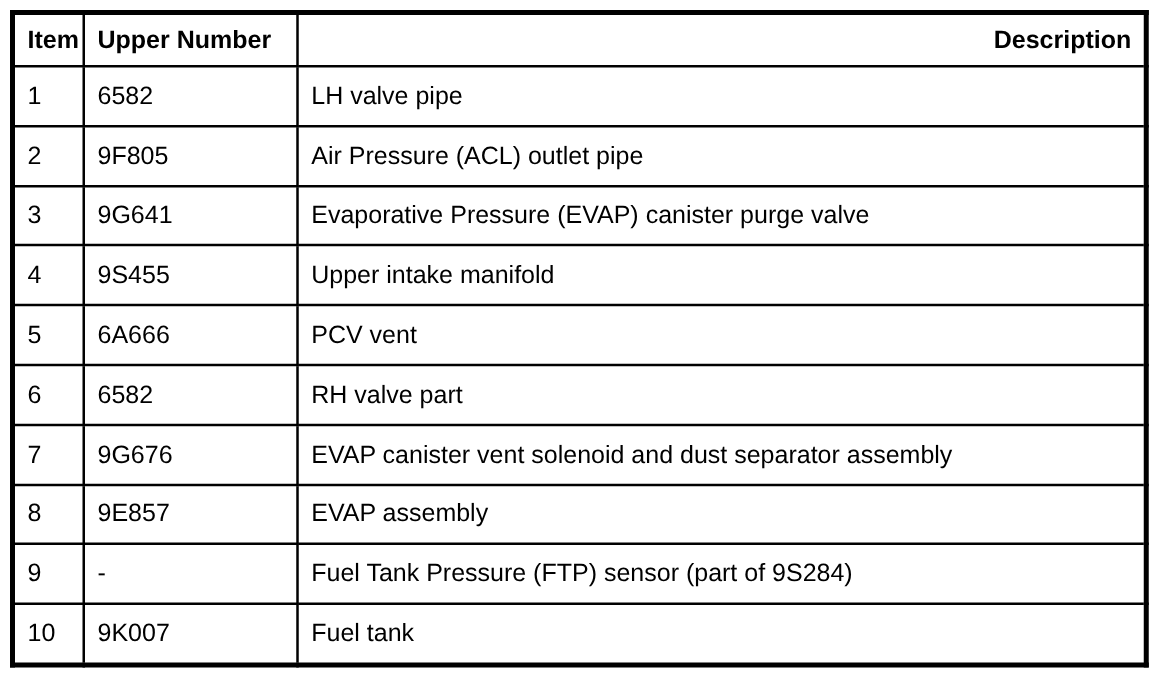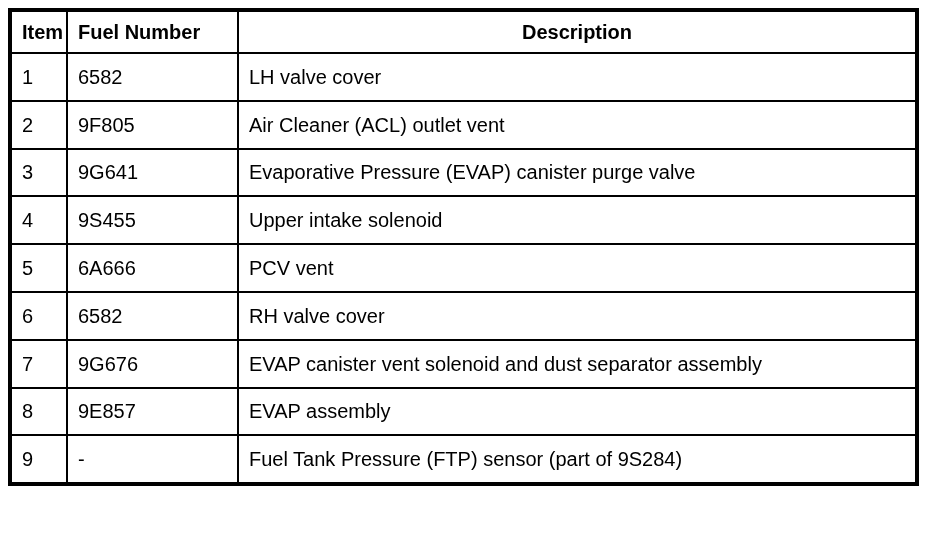--- a/index.html
+++ b/index.html
@@ -37,21 +37,21 @@
     vertical-align: middle;
     overflow: hidden;
     white-space: nowrap;
   }
   table.parts-table thead th {
     height: 40px;
     font-weight: bold;
     text-align: left;
   }
   table.parts-table thead th.col-desc {
-    text-align: center;
+    text-align: right;
   }
   table.parts-table tbody td {
     height: 45.8px;
     font-weight: normal;
     text-align: left;
   }
   col.c-item { width: 57px; }
   col.c-part { width: 171px; }
 </style>
 </head>
@@ -60,74 +60,79 @@
 <div class="page">
   <table class="parts-table">
     <colgroup>
       <col class="c-item">
       <col class="c-part">
       <col class="c-desc">
     </colgroup>
     <thead>
       <tr>
         <th class="col-item">Item</th>
-        <th class="col-part">Fuel Number</th>
+        <th class="col-part">Upper Number</th>
         <th class="col-desc">Description</th>
       </tr>
     </thead>
     <tbody>
   <tr>
     <td class="col-item">1</td>
     <td class="col-part">6582</td>
-    <td class="col-desc">LH valve cover</td>
+    <td class="col-desc">LH valve pipe</td>
   </tr>
 
   <tr>
     <td class="col-item">2</td>
     <td class="col-part">9F805</td>
-    <td class="col-desc">Air Cleaner (ACL) outlet vent</td>
+    <td class="col-desc">Air Pressure (ACL) outlet pipe</td>
   </tr>
 
   <tr>
     <td class="col-item">3</td>
     <td class="col-part">9G641</td>
     <td class="col-desc">Evaporative Pressure (EVAP) canister purge valve</td>
   </tr>
 
   <tr>
     <td class="col-item">4</td>
     <td class="col-part">9S455</td>
-    <td class="col-desc">Upper intake solenoid</td>
+    <td class="col-desc">Upper intake manifold</td>
   </tr>
 
   <tr>
     <td class="col-item">5</td>
     <td class="col-part">6A666</td>
     <td class="col-desc">PCV vent</td>
   </tr>
 
   <tr>
     <td class="col-item">6</td>
     <td class="col-part">6582</td>
-    <td class="col-desc">RH valve cover</td>
+    <td class="col-desc">RH valve part</td>
   </tr>
 
   <tr>
     <td class="col-item">7</td>
     <td class="col-part">9G676</td>
     <td class="col-desc">EVAP canister vent solenoid and dust separator assembly</td>
   </tr>
 
   <tr>
     <td class="col-item">8</td>
     <td class="col-part">9E857</td>
     <td class="col-desc">EVAP assembly</td>
   </tr>
 
   <tr>
     <td class="col-item">9</td>
     <td class="col-part">-</td>
     <td class="col-desc">Fuel Tank Pressure (FTP) sensor (part of 9S284)</td>
   </tr>
 
+  <tr>
+    <td class="col-item">10</td>
+    <td class="col-part">9K007</td>
+    <td class="col-desc">Fuel tank</td>
+  </tr>
 </tbody>
   </table>
 </div>
 
 </body></html>

